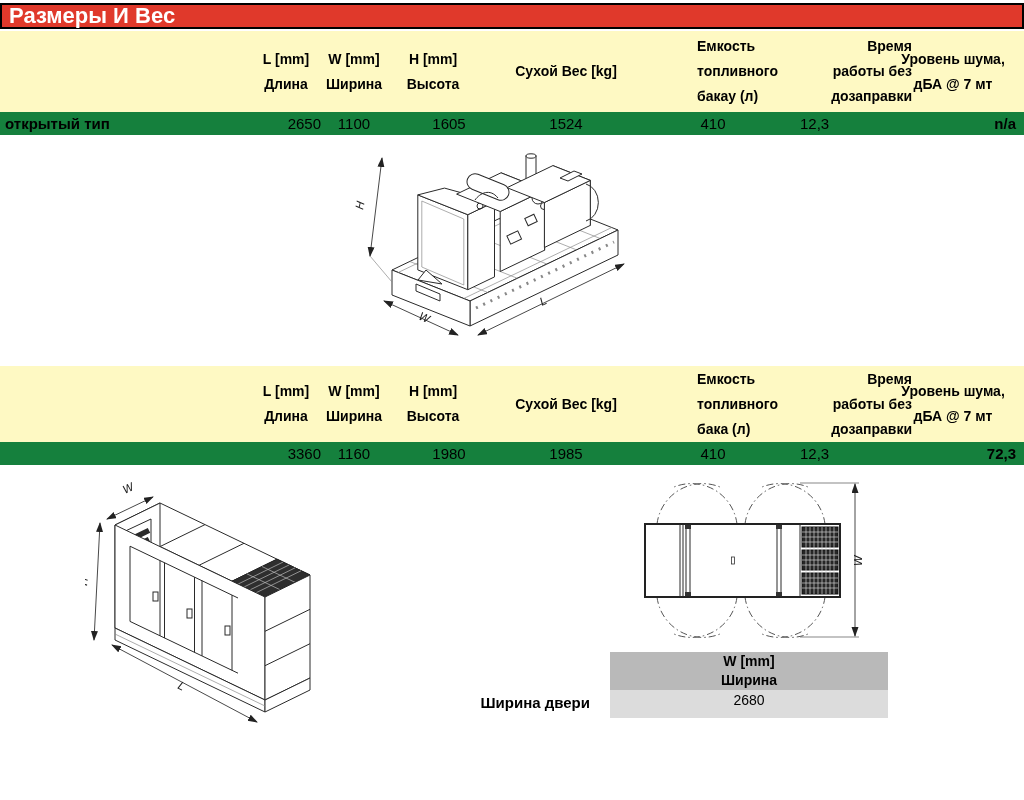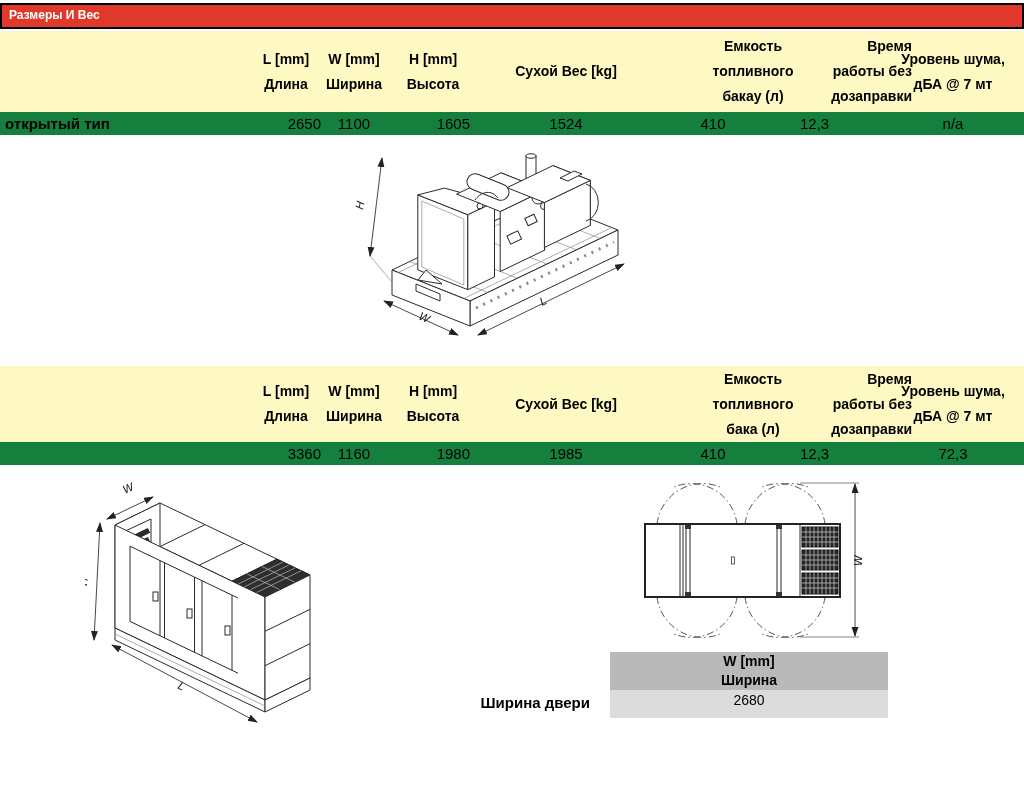--- a/index.html
+++ b/index.html
@@ -2,46 +2,46 @@
 <html><head>
 <meta charset="utf-8">
 <style>
   * { margin:0; padding:0; box-sizing:border-box; }
   body { background:#fff; font-family:"Liberation Sans", sans-serif; color:#000; }
   #page { position:relative; width:1024px; height:800px; background:#fff; overflow:hidden; }
 
   
   .titlebar { position:absolute; left:0; top:3px; width:1024px; height:26px;
     background:#e0392b; border:2px solid #000; color:#fff; font-weight:bold;
-    font-size:12px; line-height:21px; padding-left:7px; }
+    font-size:22px; line-height:21px; padding-left:7px; }
 
   
   .thead { position:absolute; left:0; width:1024px; background:#fef9c3; }
   .thead .col { position:absolute; top:0; height:100%; display:flex; flex-direction:column;
     justify-content:center; font-weight:bold; font-size:14px; line-height:25px; }
   .c-l     { left:251px; width:70px;  text-align:center; }
   .c-w     { left:318px; width:72px;  text-align:center; }
   .c-h     { left:396px; width:74px;  text-align:center; }
   .c-dry   { left:490px; width:152px; text-align:center; }
-  .c-fuel  { left:697px; width:112px; text-align:center; }
+  .c-fuel  { left:697px; width:112px; text-align:left; }
   .c-run   { left:800px; width:112px; text-align:right; }
   .c-noise { left:890px; width:126px; text-align:center; }
 
   
   .trow { position:absolute; left:0; width:1024px; height:23px; background:#15803d;
     font-size:15px; line-height:23px; }
   .trow .cell { position:absolute; top:0; height:23px; }
   .rowlabel { left:5px; width:240px; font-weight:bold; }
   .v-l     { left:251px; width:70px;  text-align:right; }
   .v-w     { left:318px; width:72px;  text-align:center; }
-  .v-h     { left:396px; width:74px;  text-align:right; }
+  .v-h     { left:412px; width:74px;  text-align:center; }
   .v-dry   { left:490px; width:152px; text-align:center; }
   .v-fuel  { left:697px; width:32px;  text-align:center; }
   .v-run   { left:800px; width:60px;  text-align:left; }
-  .v-noise { left:890px; width:126px; text-align:center; }
+  .v-noise { left:890px; width:126px; text-align:right;font-weight:bold; }
 
   
   .drawing { position:absolute; }
   svg text.dim { font-family:"DejaVu Sans", sans-serif; font-style:italic; font-size:11px; fill:#222; }
   svg .ln  { stroke:#2a2a2a; stroke-width:1; fill:none; }
   svg .face{ stroke:#2a2a2a; stroke-width:1; fill:#fff; }
   svg .thin{ stroke:#8a8a8a; stroke-width:0.7; fill:none; }
   svg .dimln { stroke:#333; stroke-width:0.9; fill:none; }
 
   

